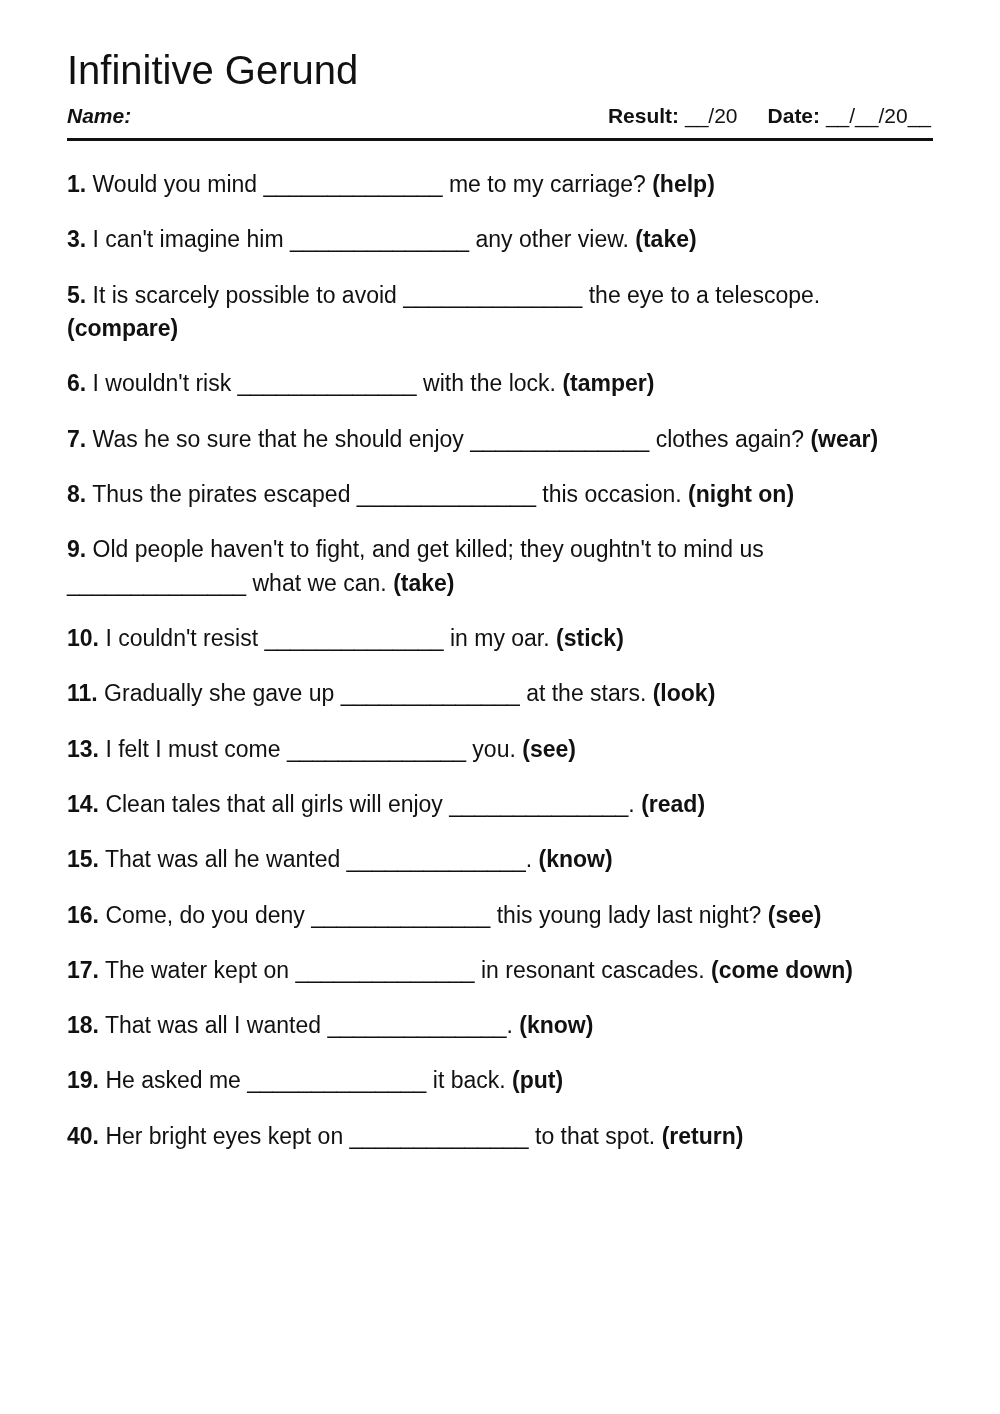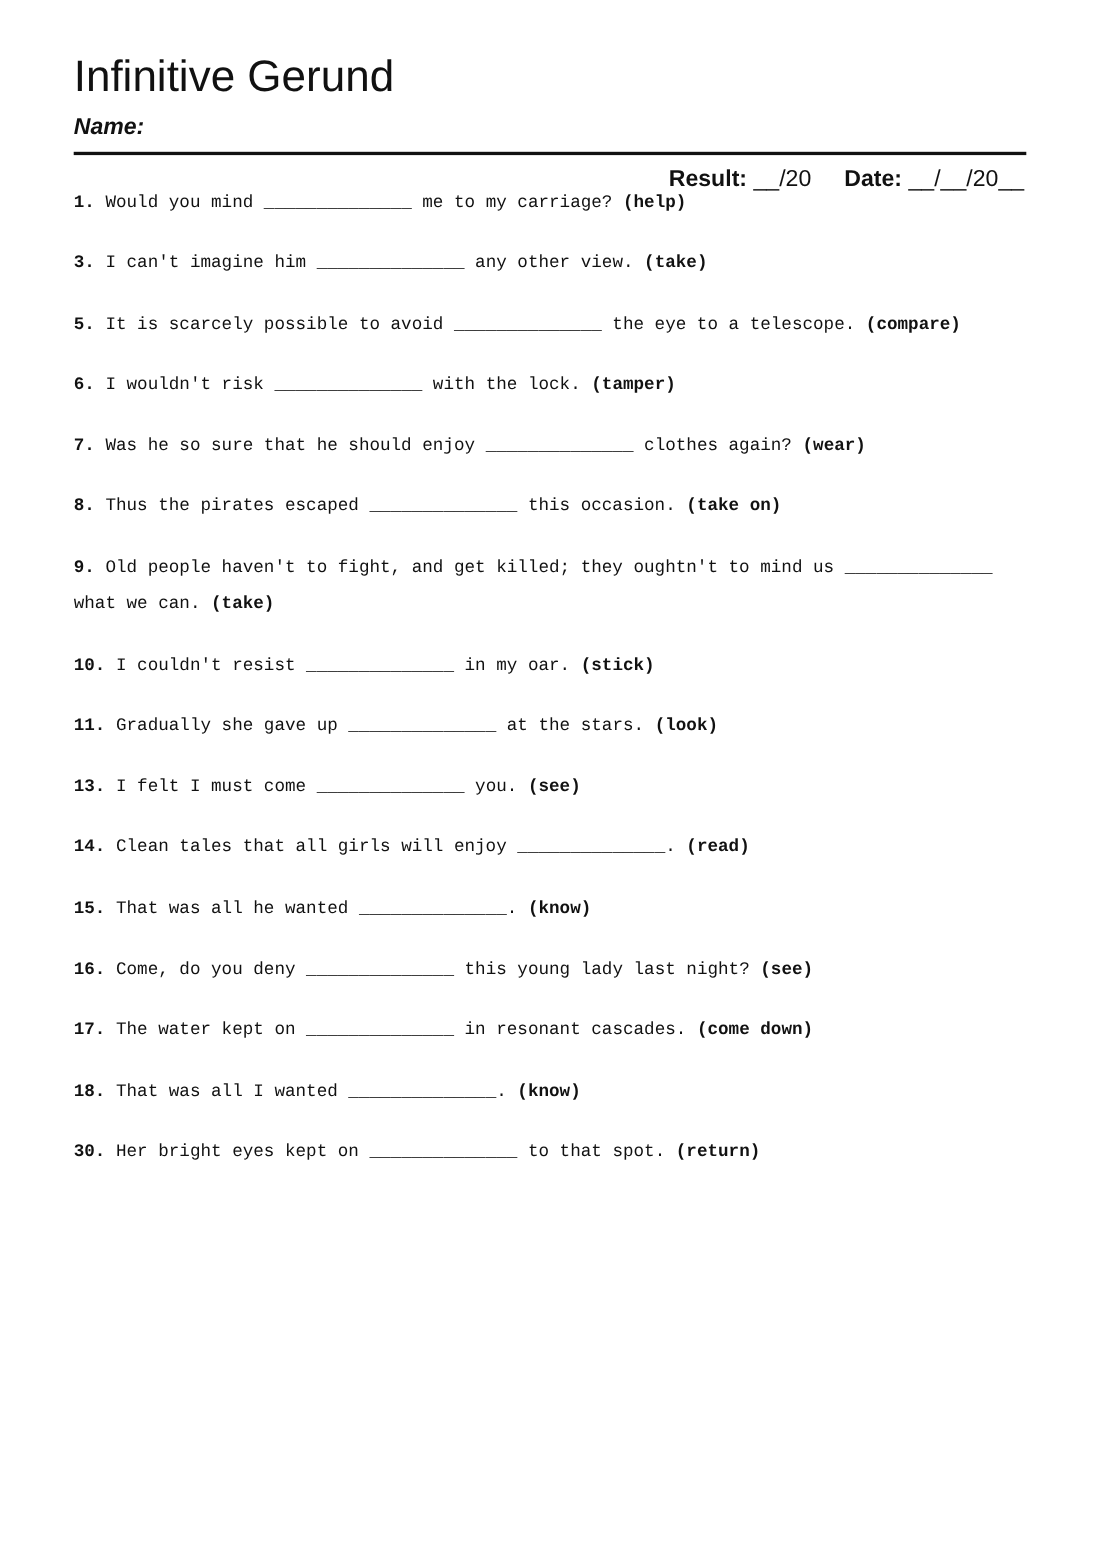--- a/index.html
+++ b/index.html
@@ -2,26 +2,26 @@
 <html><head>
 <meta charset="utf-8">
 <style>
   html, body { margin: 0; padding: 0; background: #ffffff; }
   body { width: 1000px; height: 1414px; position: relative; overflow: hidden;
          font-family: "Liberation Sans", sans-serif; color: #111111; }
   .page { position: absolute; left: 67px; top: 0; width: 866px; }
   .title { position: absolute; top: 44px; left: 0; font-size: 40px; font-weight: normal; line-height: 52px; white-space: nowrap; }
   .header-row { position: absolute; top: 102px; left: 0; width: 866px; height: 28px; font-size: 21px; line-height: 28px; }
   .name-label { position: absolute; left: 0; top: 0; font-weight: bold; font-style: italic; }
-  .right-fields { position: absolute; right: 2px; top: 0; white-space: nowrap; margin-top: 47px; }
+  .right-fields { position: absolute; right: 2px; top: 0; white-space: nowrap; }
   .right-fields b { font-weight: bold; }
   .gap { display: inline-block; width: 30px; }
   .rule { position: absolute; top: 138px; left: 0; width: 866px; height: 3px; background: #111111; }
   .questions { position: absolute; top: 168px; left: 0; width: 866px; }
-  .q { font-size: 16px; line-height: 33.5px; margin: 0 0 21.8px 0; font-family: Liberation Mono, monospace; }
+  .q { font-size: 23px; line-height: 33.5px; margin: 0 0 21.8px 0; }
   .q .num { font-weight: bold; }
   .q .hint { font-weight: bold; }
   .blank { display: inline-block; }
 </style>
 </head>
 <body>
 
 <div class="page">
   <div class="title">Infinitive Gerund</div>
 
@@ -35,25 +35,26 @@
   </div>
 
   <div class="rule"></div>
 
   <div class="questions" id="questions">
       <div class="q"><span class="num">1.</span> <span>Would you mind</span> <span class="blank">______________</span> <span>me to my carriage?</span> <span class="hint">(help)</span></div>
       <div class="q"><span class="num">3.</span> <span>I can't imagine him</span> <span class="blank">______________</span> <span>any other view.</span> <span class="hint">(take)</span></div>
       <div class="q"><span class="num">5.</span> <span>It is scarcely possible to avoid</span> <span class="blank">______________</span> <span>the eye to a telescope.</span> <span class="hint">(compare)</span></div>
       <div class="q"><span class="num">6.</span> <span>I wouldn't risk</span> <span class="blank">______________</span> <span>with the lock.</span> <span class="hint">(tamper)</span></div>
       <div class="q"><span class="num">7.</span> <span>Was he so sure that he should enjoy</span> <span class="blank">______________</span> <span>clothes again?</span> <span class="hint">(wear)</span></div>
-      <div class="q"><span class="num">8.</span> <span>Thus the pirates escaped</span> <span class="blank">______________</span> <span>this occasion.</span> <span class="hint">(take on)</span></div>
+      <div class="q"><span class="num">8.</span> <span>Thus the pirates escaped</span> <span class="blank">______________</span> <span>this occasion.</span> <span class="hint">(night on)</span></div>
       <div class="q"><span class="num">9.</span> <span>Old people haven't to fight, and get killed; they oughtn't to mind us</span> <span class="blank">______________</span> <span>what we can.</span> <span class="hint">(take)</span></div>
       <div class="q"><span class="num">10.</span> <span>I couldn't resist</span> <span class="blank">______________</span> <span>in my oar.</span> <span class="hint">(stick)</span></div>
       <div class="q"><span class="num">11.</span> <span>Gradually she gave up</span> <span class="blank">______________</span> <span>at the stars.</span> <span class="hint">(look)</span></div>
       <div class="q"><span class="num">13.</span> <span>I felt I must come</span> <span class="blank">______________</span> <span>you.</span> <span class="hint">(see)</span></div>
       <div class="q"><span class="num">14.</span> <span>Clean tales that all girls will enjoy</span> <span class="blank">______________</span><span>.</span> <span class="hint">(read)</span></div>
       <div class="q"><span class="num">15.</span> <span>That was all he wanted</span> <span class="blank">______________</span><span>.</span> <span class="hint">(know)</span></div>
       <div class="q"><span class="num">16.</span> <span>Come, do you deny</span> <span class="blank">______________</span> <span>this young lady last night?</span> <span class="hint">(see)</span></div>
       <div class="q"><span class="num">17.</span> <span>The water kept on</span> <span class="blank">______________</span> <span>in resonant cascades.</span> <span class="hint">(come down)</span></div>
       <div class="q"><span class="num">18.</span> <span>That was all I wanted</span> <span class="blank">______________</span><span>.</span> <span class="hint">(know)</span></div>
-      <div class="q"><span class="num">30.</span> <span>Her bright eyes kept on</span> <span class="blank">______________</span> <span>to that spot.</span> <span class="hint">(return)</span></div>
+      <div class="q"><span class="num">19.</span> <span>He asked me</span> <span class="blank">______________</span> <span>it back.</span> <span class="hint">(put)</span></div>
+      <div class="q"><span class="num">40.</span> <span>Her bright eyes kept on</span> <span class="blank">______________</span> <span>to that spot.</span> <span class="hint">(return)</span></div>
     </div>
 </div>
 
 </body></html>

